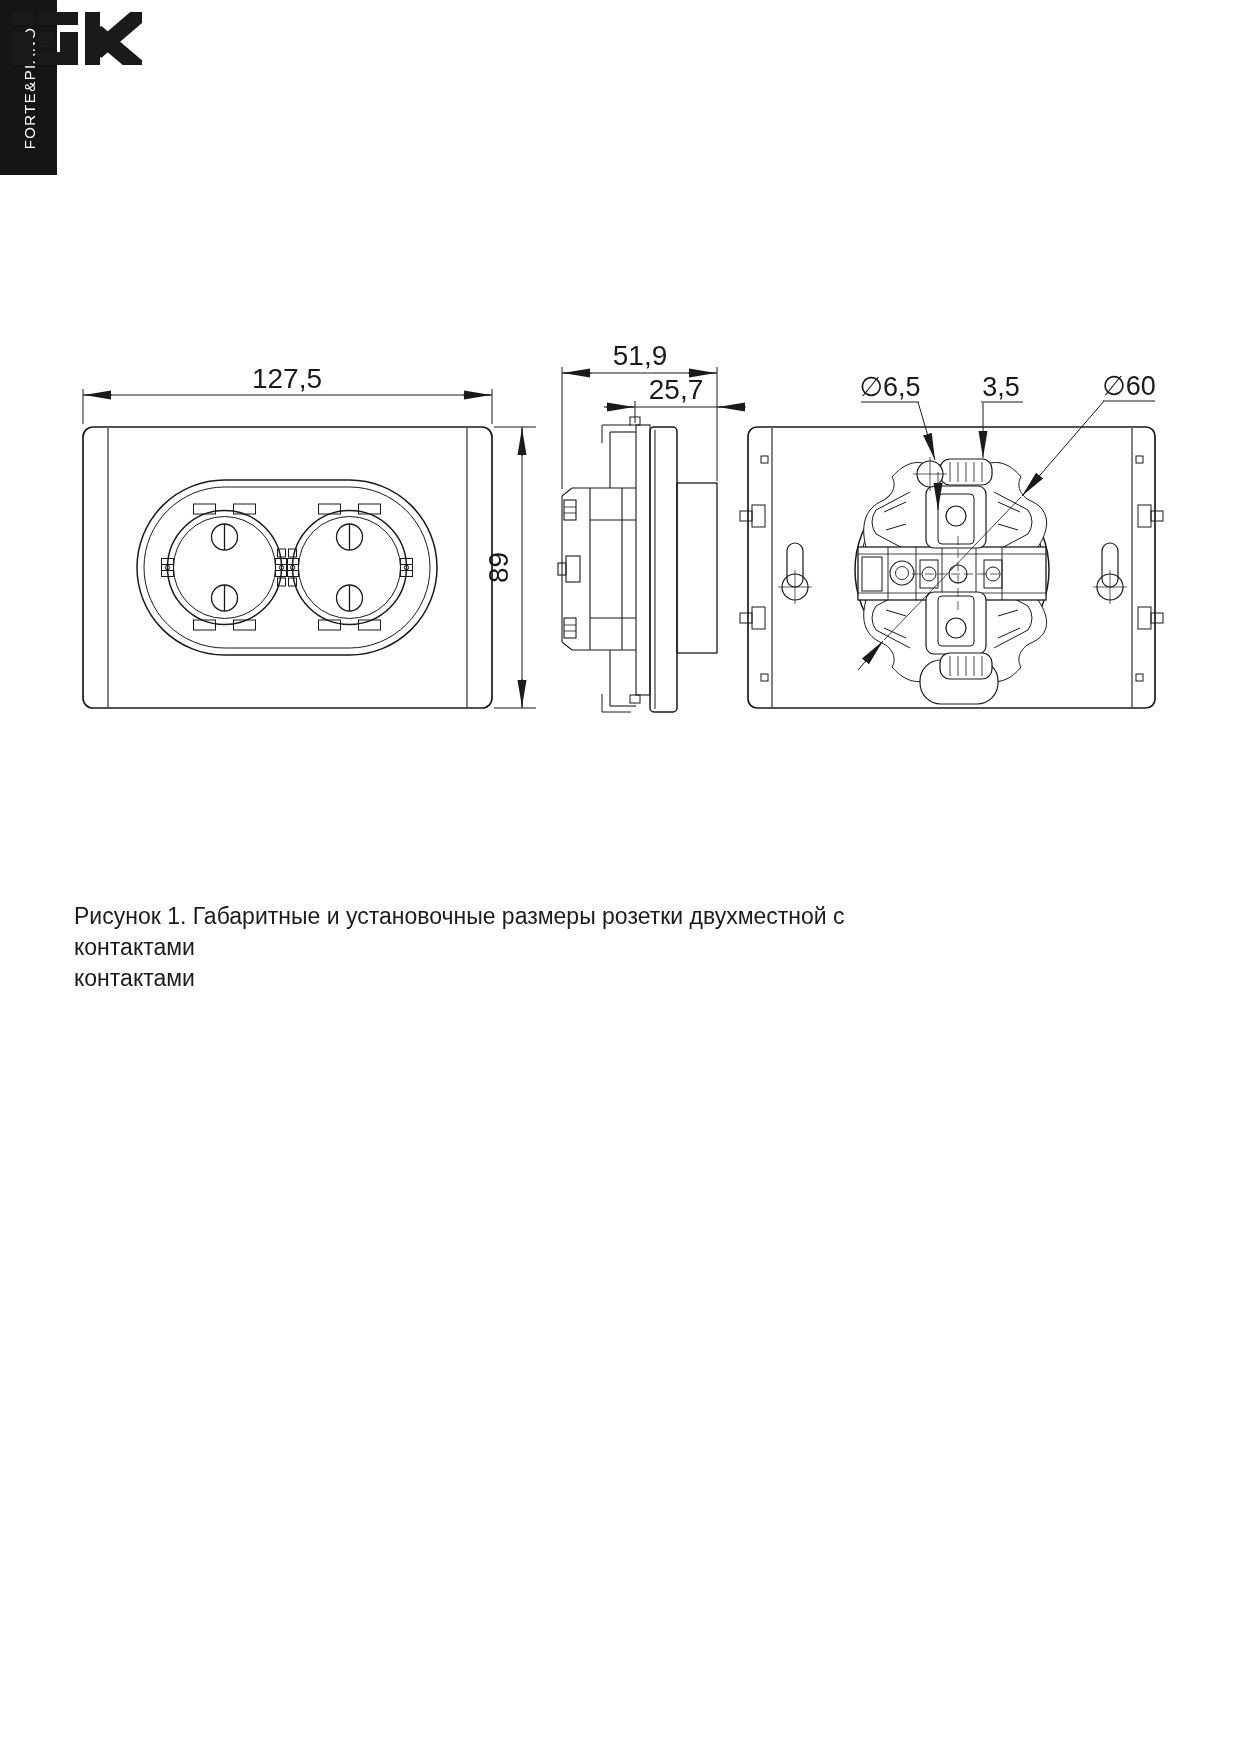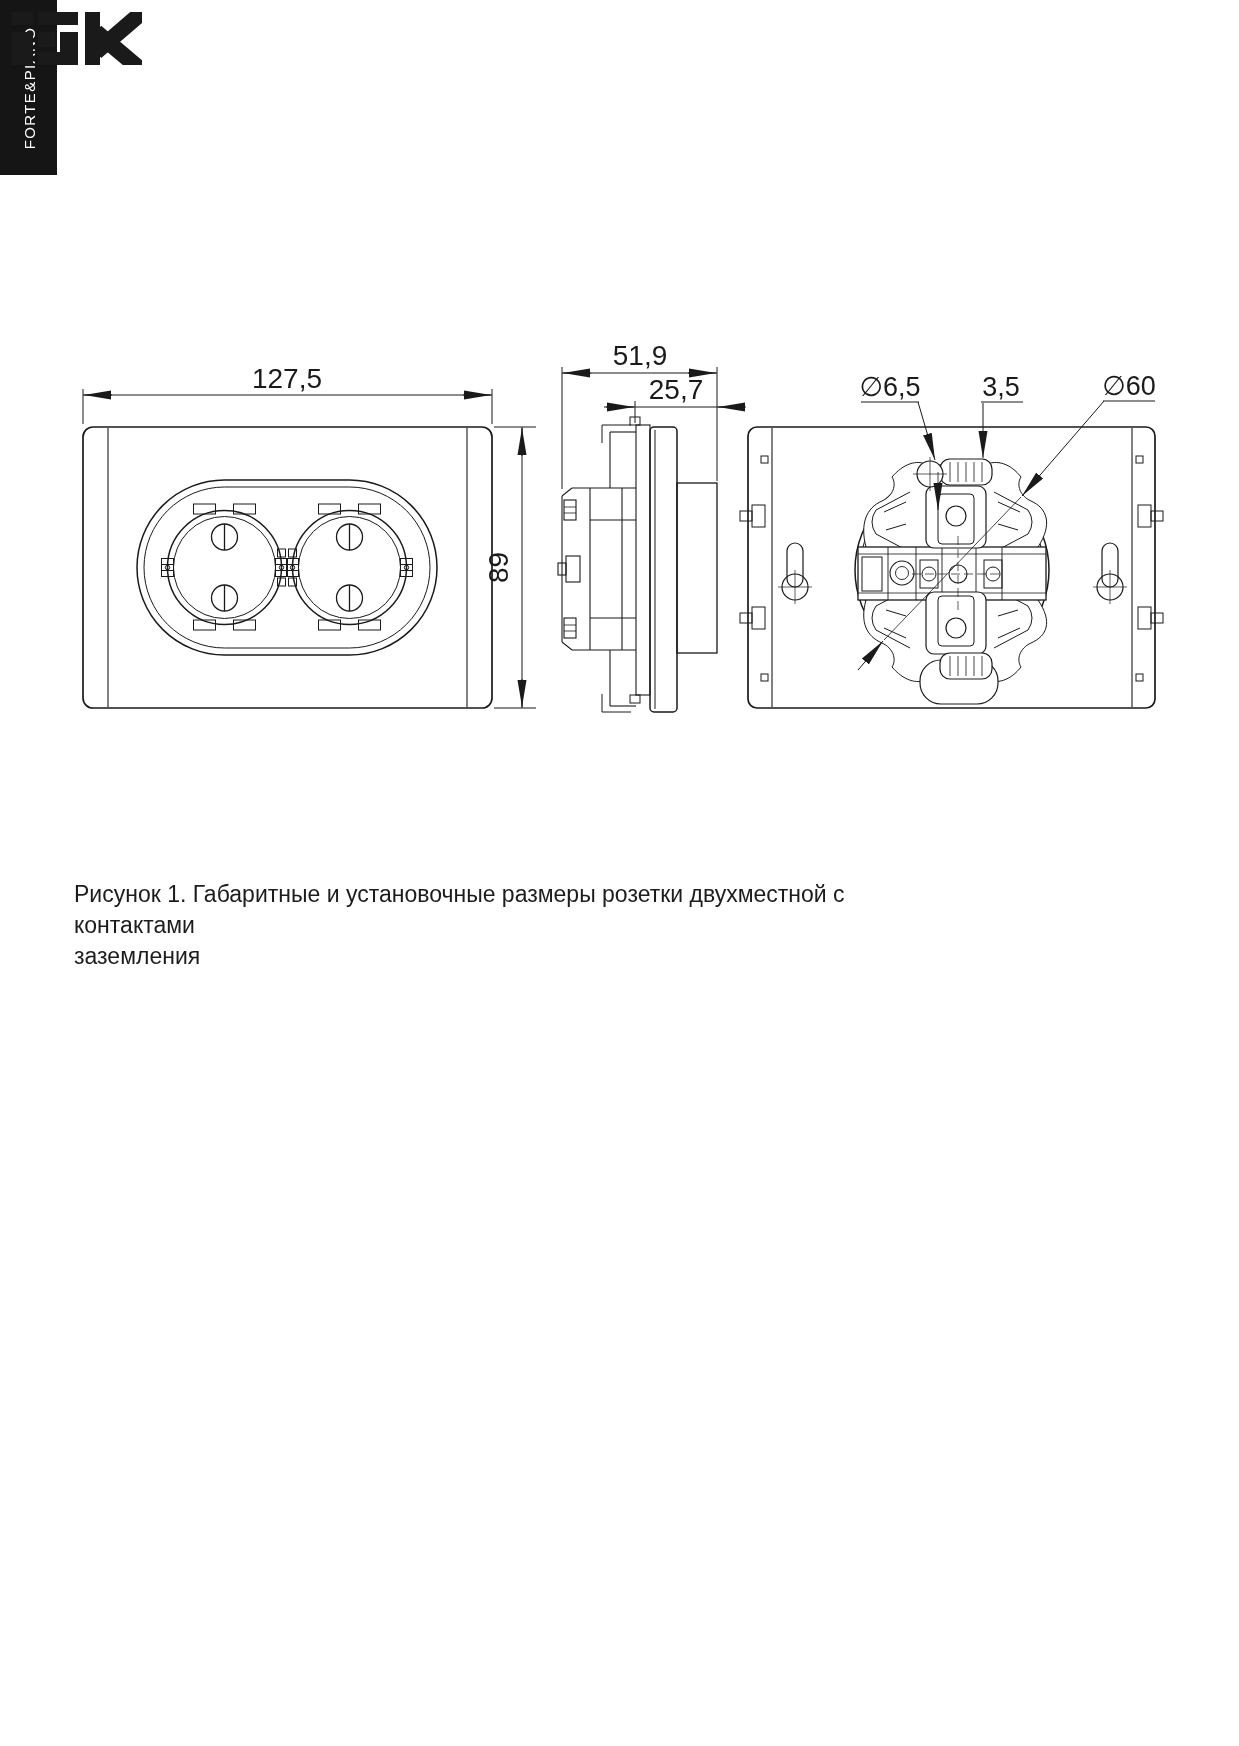--- a/index.html
+++ b/index.html
@@ -20,21 +20,21 @@
   }
   .logo-svg{position:absolute;left:0;top:0;}
   .drawing-svg{position:absolute;left:0;top:0;}
   .drawing-svg text{
     font-family:"Liberation Sans","DejaVu Sans",sans-serif;
     fill:#1a1a1a;
   }
   .dim-label{font-size:28px;}
   .lead-label{font-size:27px;}
   .figure-caption{
-    position:absolute;left:74px;top:879px;width:880px;
+    position:absolute;left:74px;top:901px;width:880px;
     font-size:23px;line-height:31px;color:#1c1c1c;
   }
 </style>
 </head>
 <body>
 
 <div class="brand-strip">
   <span>FORTE&amp;PIANO</span>
 </div>
 
@@ -331,14 +331,14 @@
       <line x1="858" y1="670" x2="883" y2="641" marker-end="url(#ah)"></line>
     </g>
   </g>
   <text class="lead-label" x="890" y="396" text-anchor="middle">∅6,5</text>
   <text class="lead-label" x="1001" y="396" text-anchor="middle">3,5</text>
   <text class="lead-label" x="1129" y="395" text-anchor="middle">∅60</text>
 </svg>
 
 <div class="figure-caption">
   <span>Рисунок 1. Габаритные и установочные размеры розетки двухместной с контактами</span><br>
-  <span>заземления</span>
+  <span>контактами</span>
 </div>
 
 </body></html>

